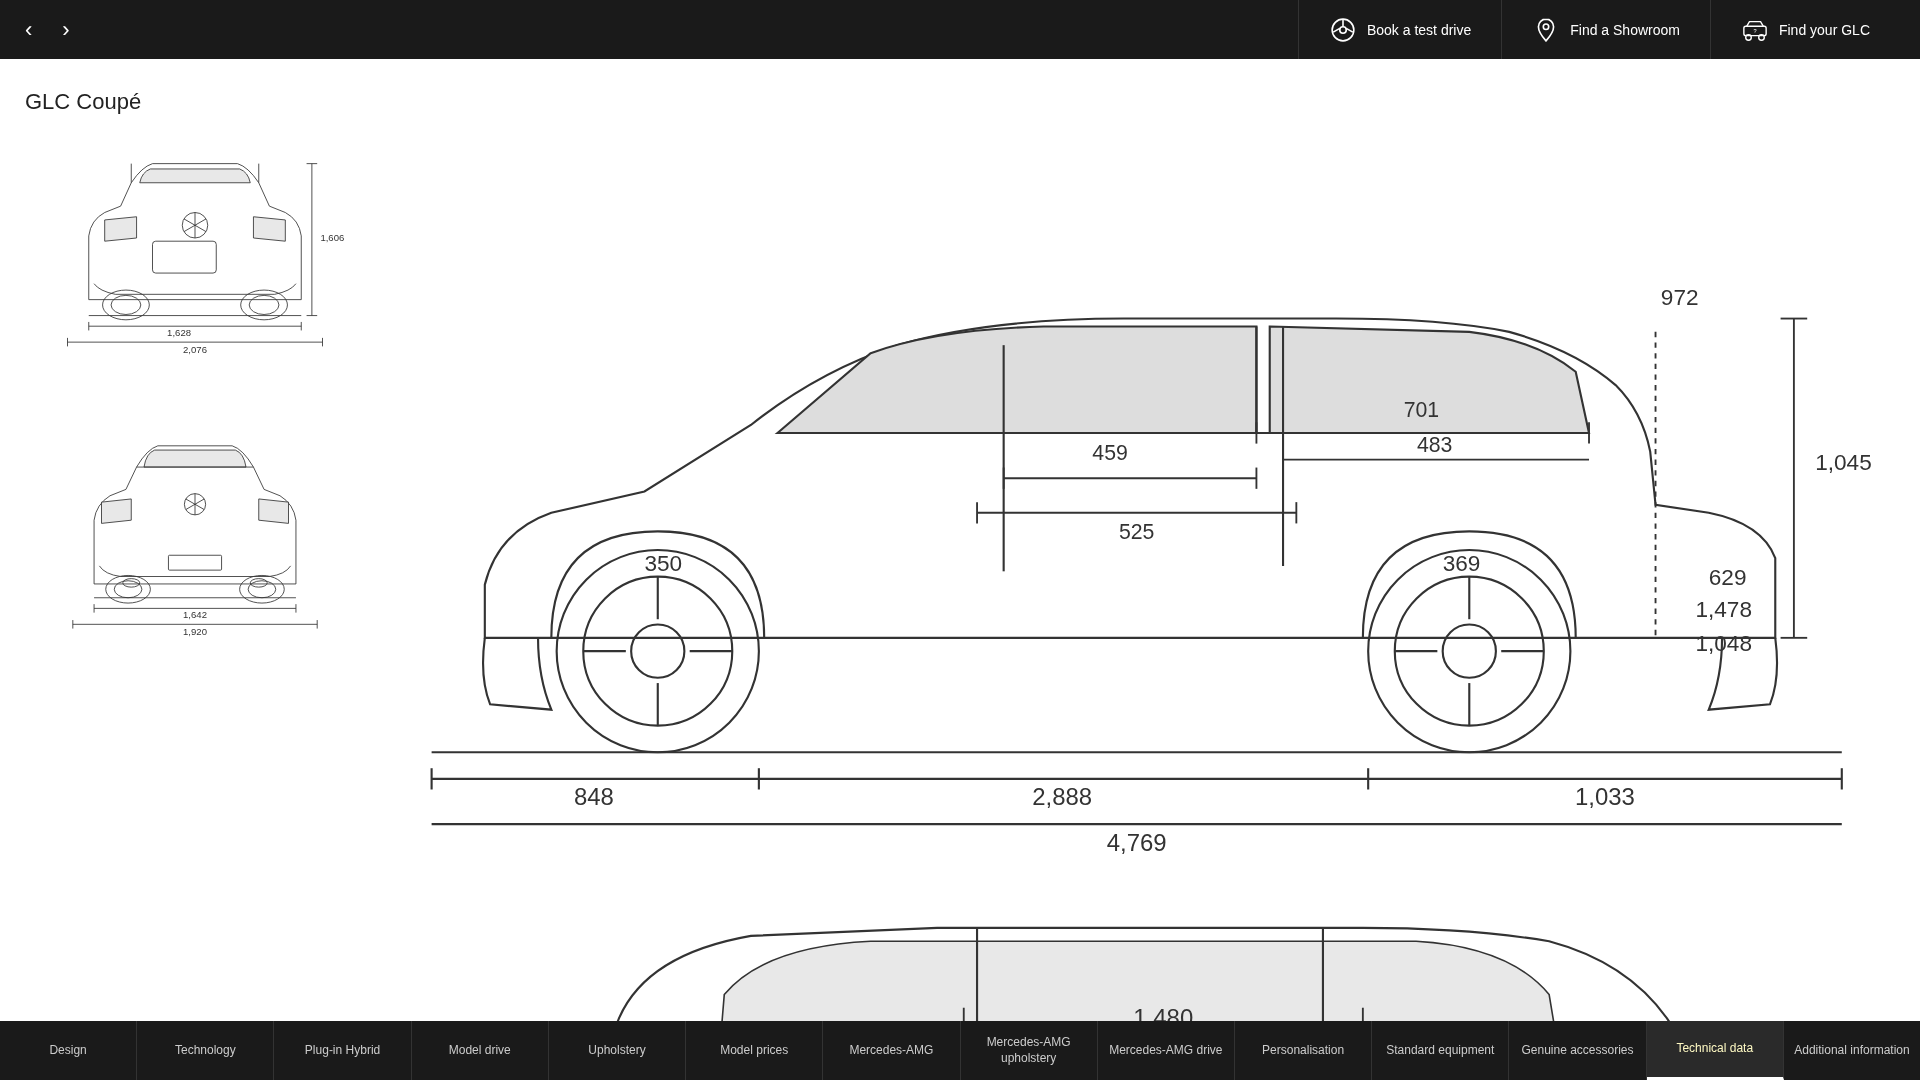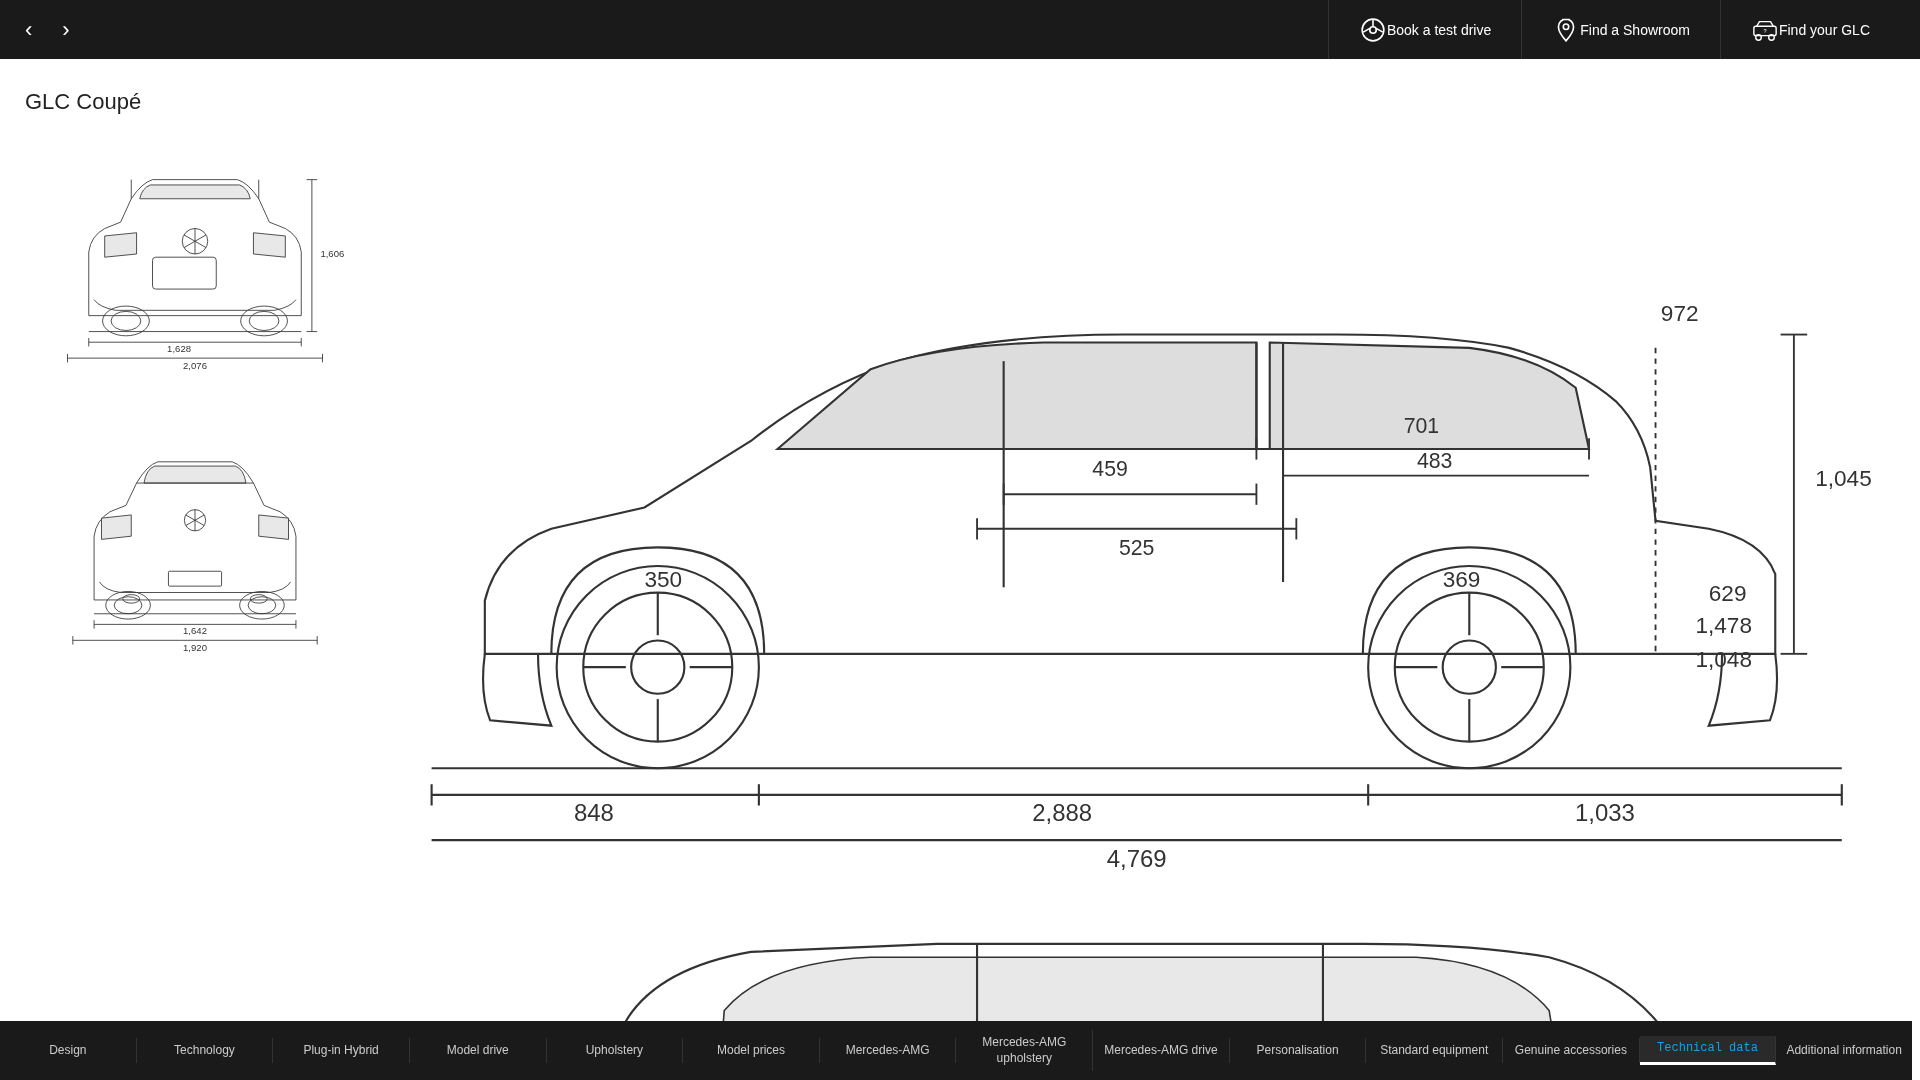--- a/index.html
+++ b/index.html
@@ -28,20 +28,21 @@
       line-height: 1;
     }
     .nav-actions {
       display: flex;
       align-items: stretch;
       height: 59px;
     }
     .nav-action-item {
       display: flex;
       align-items: center;
+      gap: 10px;
       color: #fff;
       padding: 0 30px;
       border-left: 1px solid #333;
       cursor: pointer;
       font-size: 14px;
       text-decoration: none;
     }
     .nav-icon {
       width: 28px;
       height: 28px;
@@ -54,21 +55,21 @@
     
     .main-content {
       padding: 30px 25px 15px 25px;
       min-height: calc(1080px - 59px - 59px);
       position: relative;
     }
     .page-title {
       font-size: 22px;
       font-weight: normal;
       color: #222;
-      margin-bottom: 20px;
+      margin-bottom: 4px;
     }
 
     
     .diagrams-container {
       display: flex;
       gap: 40px;
     }
     .left-diagrams {
       display: flex;
       flex-direction: column;
@@ -92,41 +93,39 @@
     }
 
     
     .bottom-nav {
       display: flex;
       background: #1a1a1a;
       height: 59px;
       position: fixed;
       bottom: 0;
       left: 0;
-      right: 8px;
-      align-items: center;
+      right: 0;
     }
     .bottom-nav-item {
       flex: 1;
       display: flex;
       align-items: center;
       justify-content: center;
       color: #ccc;
       font-size: 12px;
       text-align: center;
       padding: 5px 8px;
       border-right: 1px solid #333;
       cursor: pointer;
       line-height: 1.3;
     }
     .bottom-nav-item.active {
-      color: #0ea5e9;
+      color: #fef9c3;
       background: #2a2a2a;
       border-bottom: 3px solid #fff;
-      font-family: Liberation Mono, monospace;
     }
     .bottom-nav-item:last-child { border-right: none; }
   </style>
 </head>
 <body>
 
 <nav class="top-nav">
   <div class="nav-arrows">
     <button class="nav-arrow">‹</button>
     <button class="nav-arrow">›</button>

